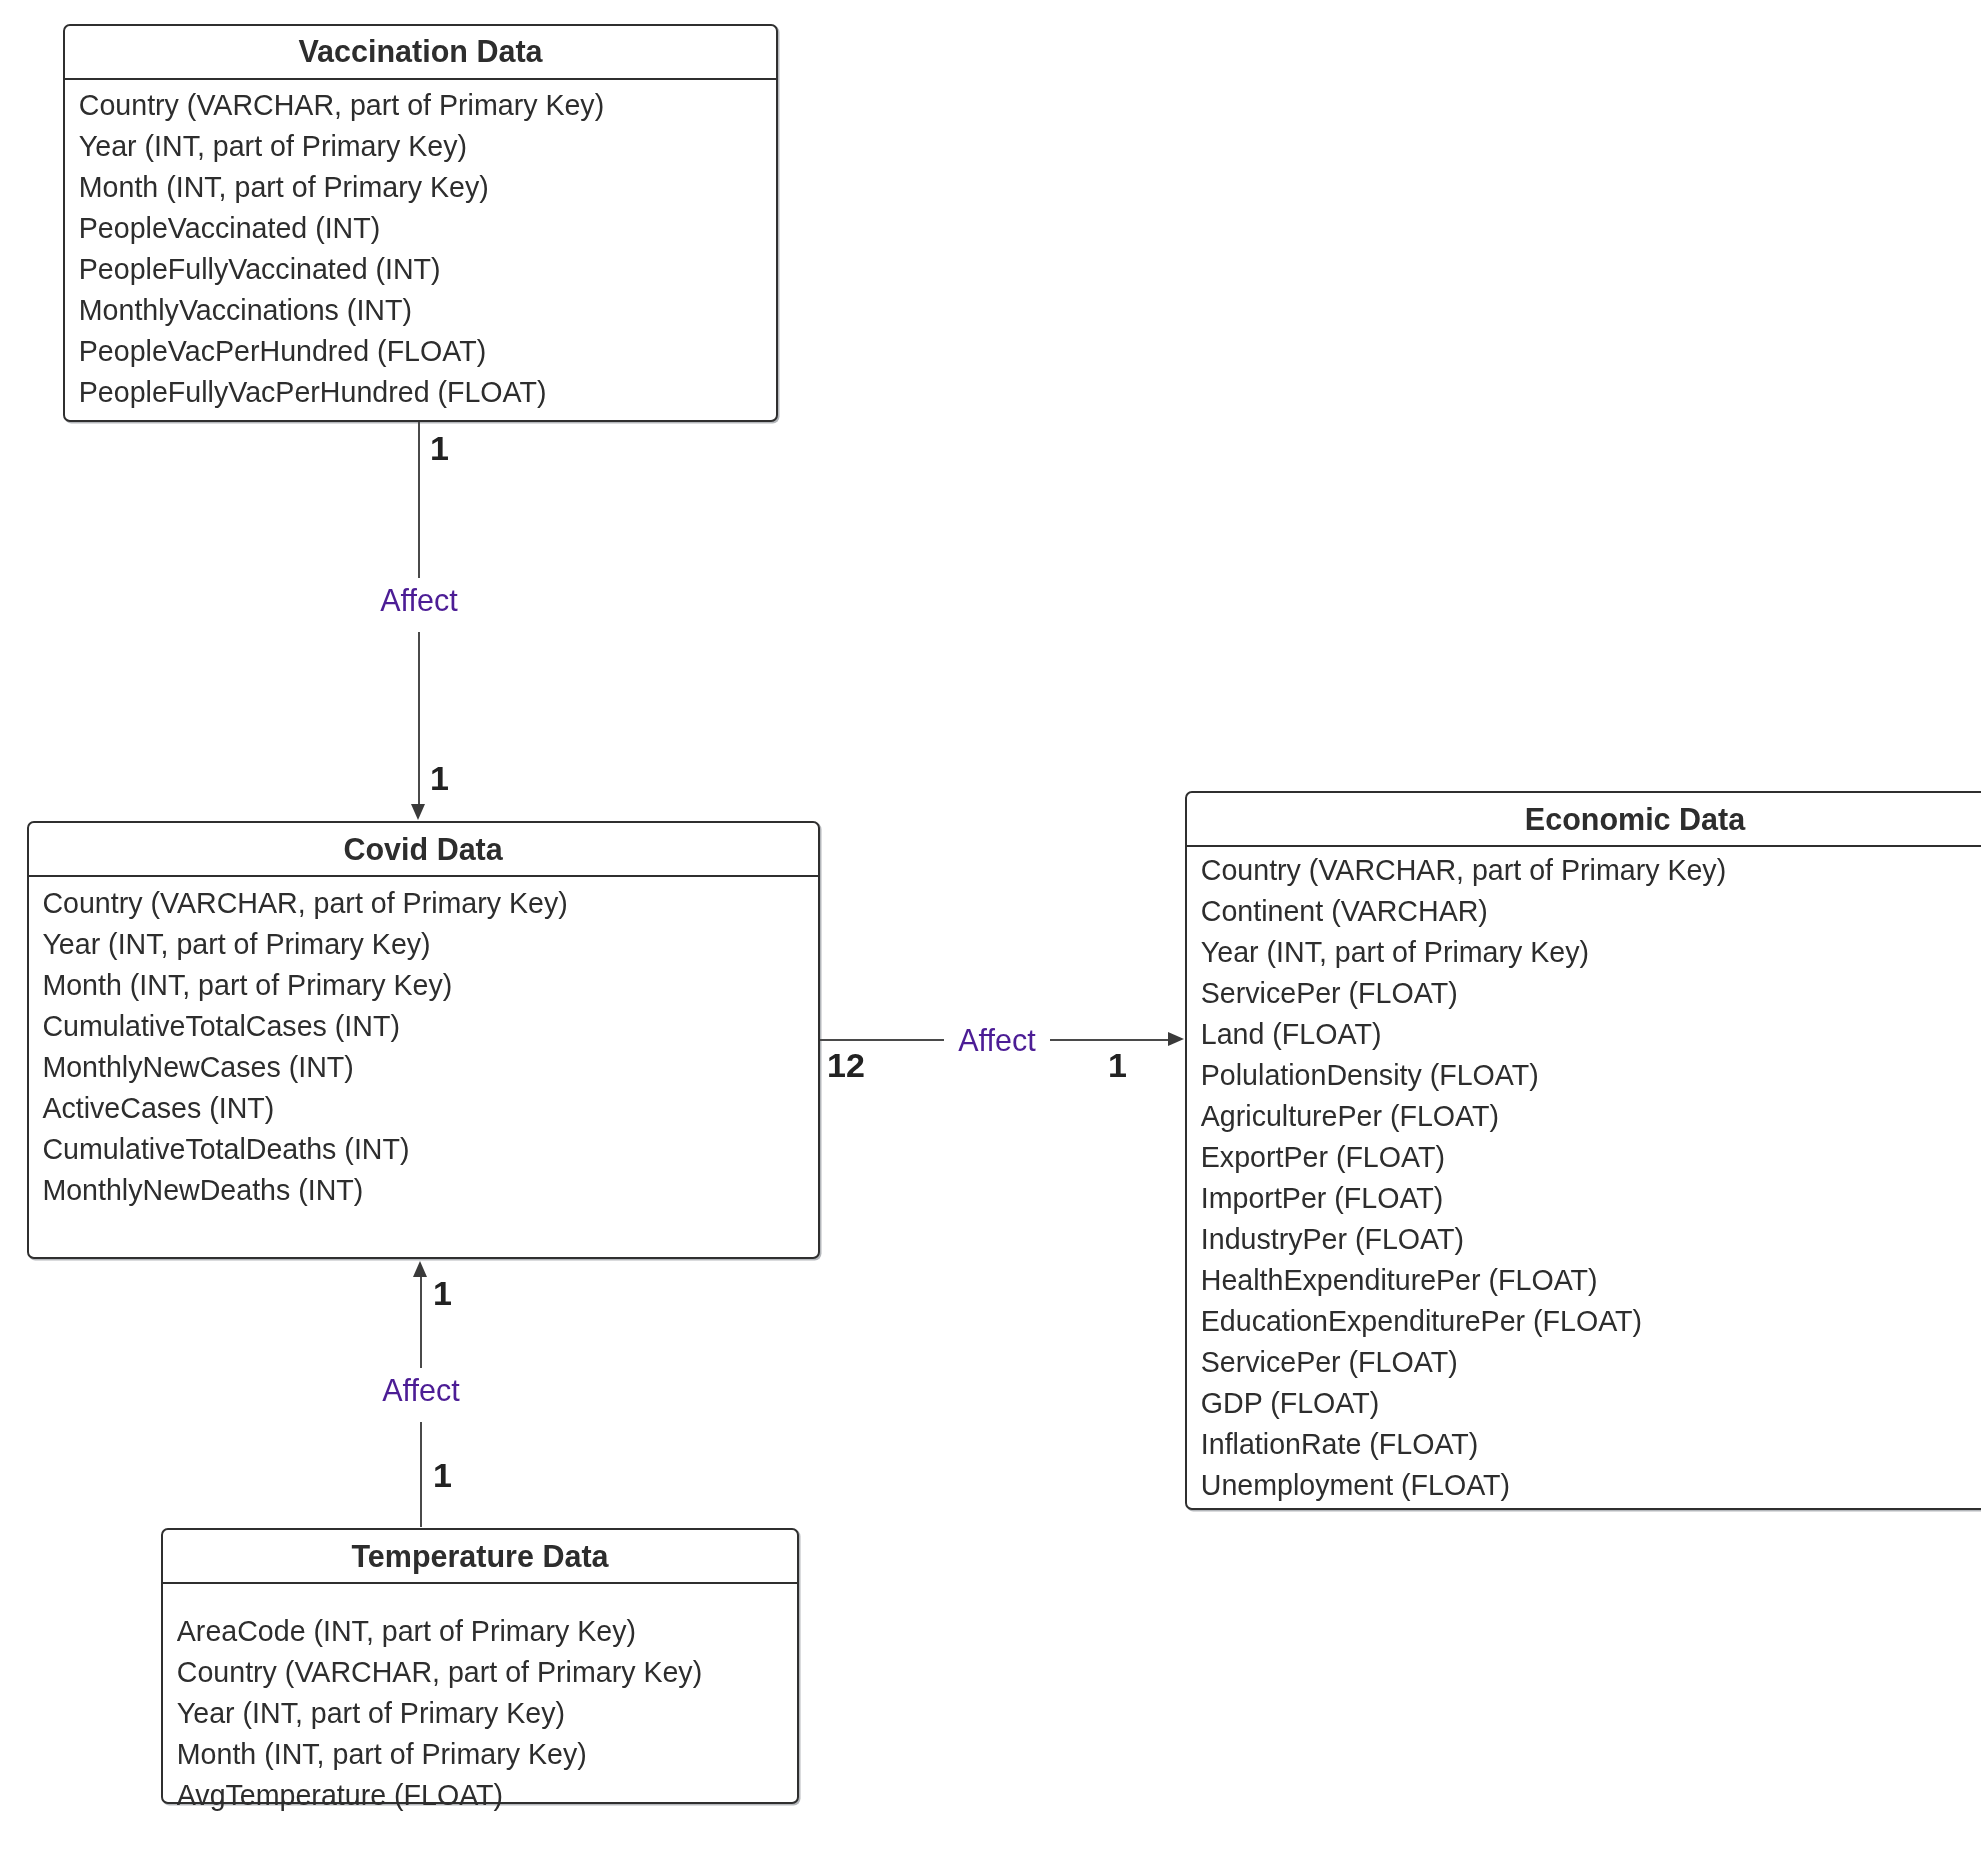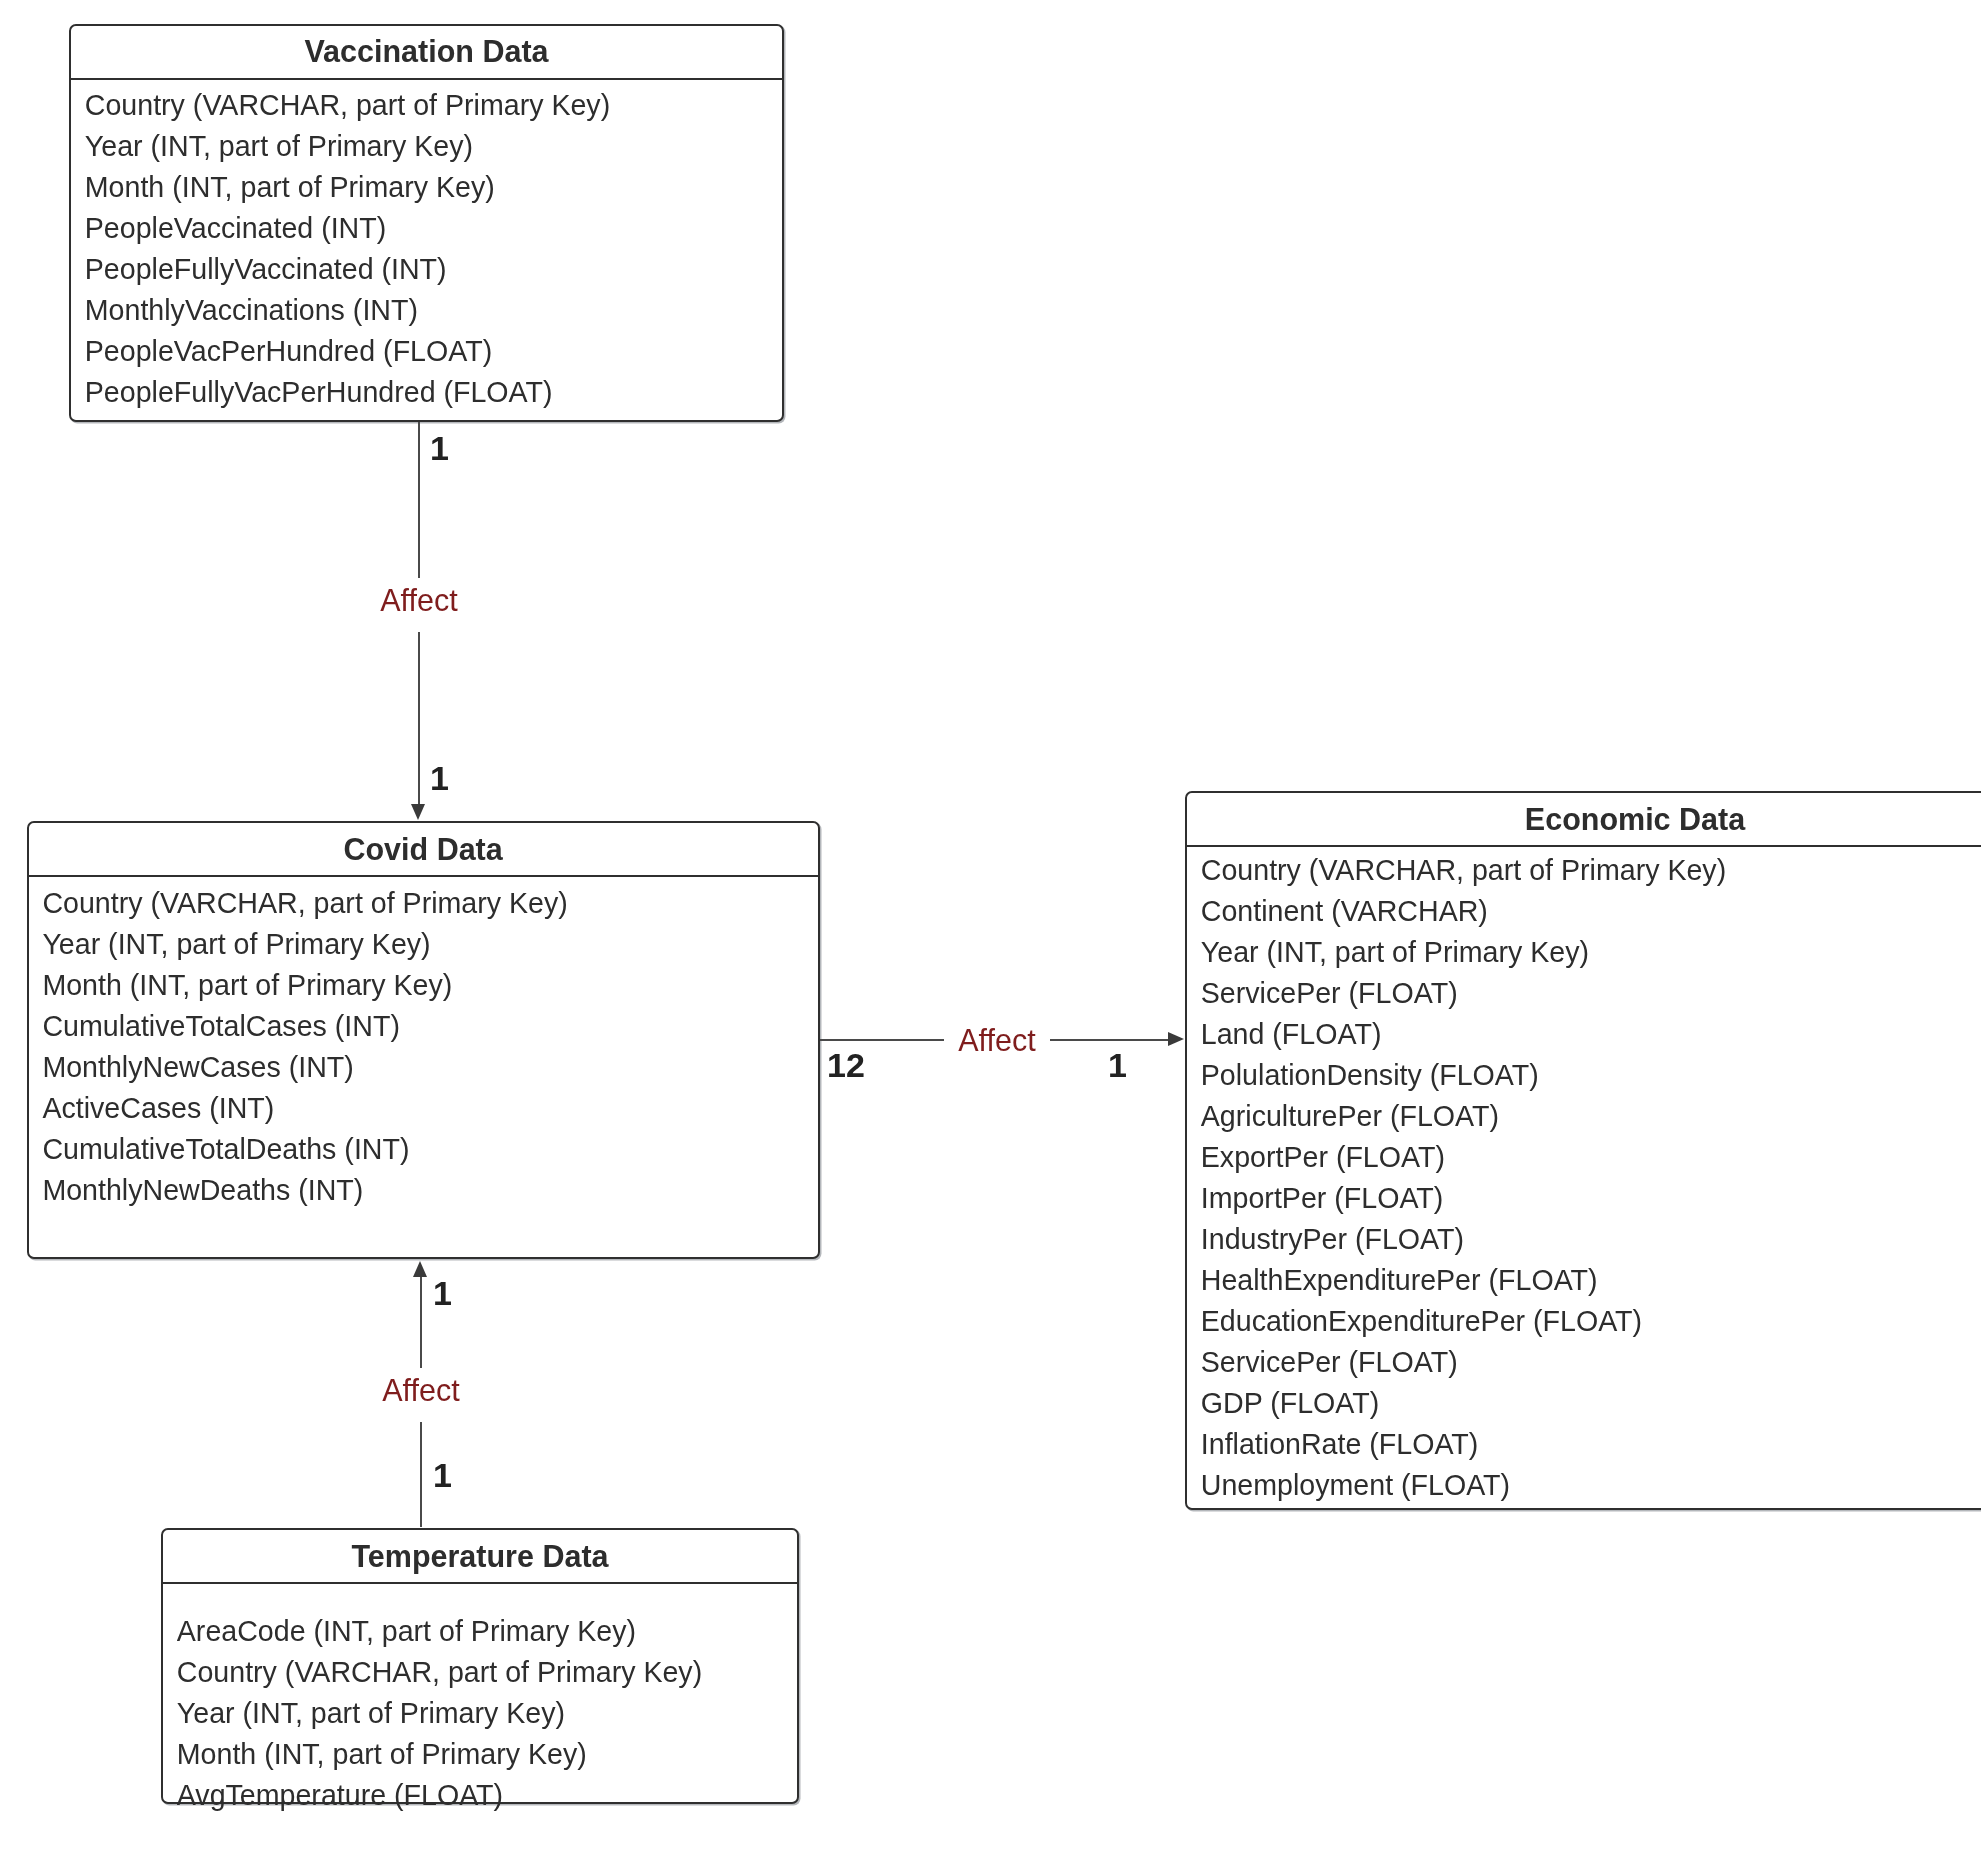--- a/index.html
+++ b/index.html
@@ -41,37 +41,37 @@
     border-left:7.9px solid transparent;border-right:7.9px solid transparent;
     border-top:16.7px solid #3a3a3a;}
   .arrow-up{position:absolute;width:0;height:0;
     border-left:7.9px solid transparent;border-right:7.9px solid transparent;
     border-bottom:16.7px solid #3a3a3a;}
   .arrow-right{position:absolute;width:0;height:0;
     border-top:7.9px solid transparent;border-bottom:7.9px solid transparent;
     border-left:16.7px solid #3a3a3a;}
   .rel-label{
     position:absolute;
-    font-size:30.5px;color:#7f1d1d;
+    font-size:30.5px;color:#4c1d95;
     transform:translateX(-50%);
     background:#ffffff;padding:0 5.9px;
     white-space:nowrap;
   }
   .card{
     position:absolute;
     font-size:34px;font-weight:bold;color:#222;
     white-space:nowrap;
   }
 </style>
 </head>
 <body>
 
 <div class="canvas">
 
-  <section class="entity" style="left:69px;top:23.6px;width:715px;height:398px">
+  <section class="entity" style="left:63px;top:23.6px;width:715px;height:398px">
     <header class="entity-title">Vaccination Data</header>
     <ul class="entity-fields">
 
     <li class="field">Country (VARCHAR, part of Primary Key)</li>
         <li class="field">Year (INT, part of Primary Key)</li>
         <li class="field">Month (INT, part of Primary Key)</li>
         <li class="field">PeopleVaccinated (INT)</li>
         <li class="field">PeopleFullyVaccinated (INT)</li>
         <li class="field">MonthlyVaccinations (INT)</li>
         <li class="field">PeopleVacPerHundred (FLOAT)</li>

